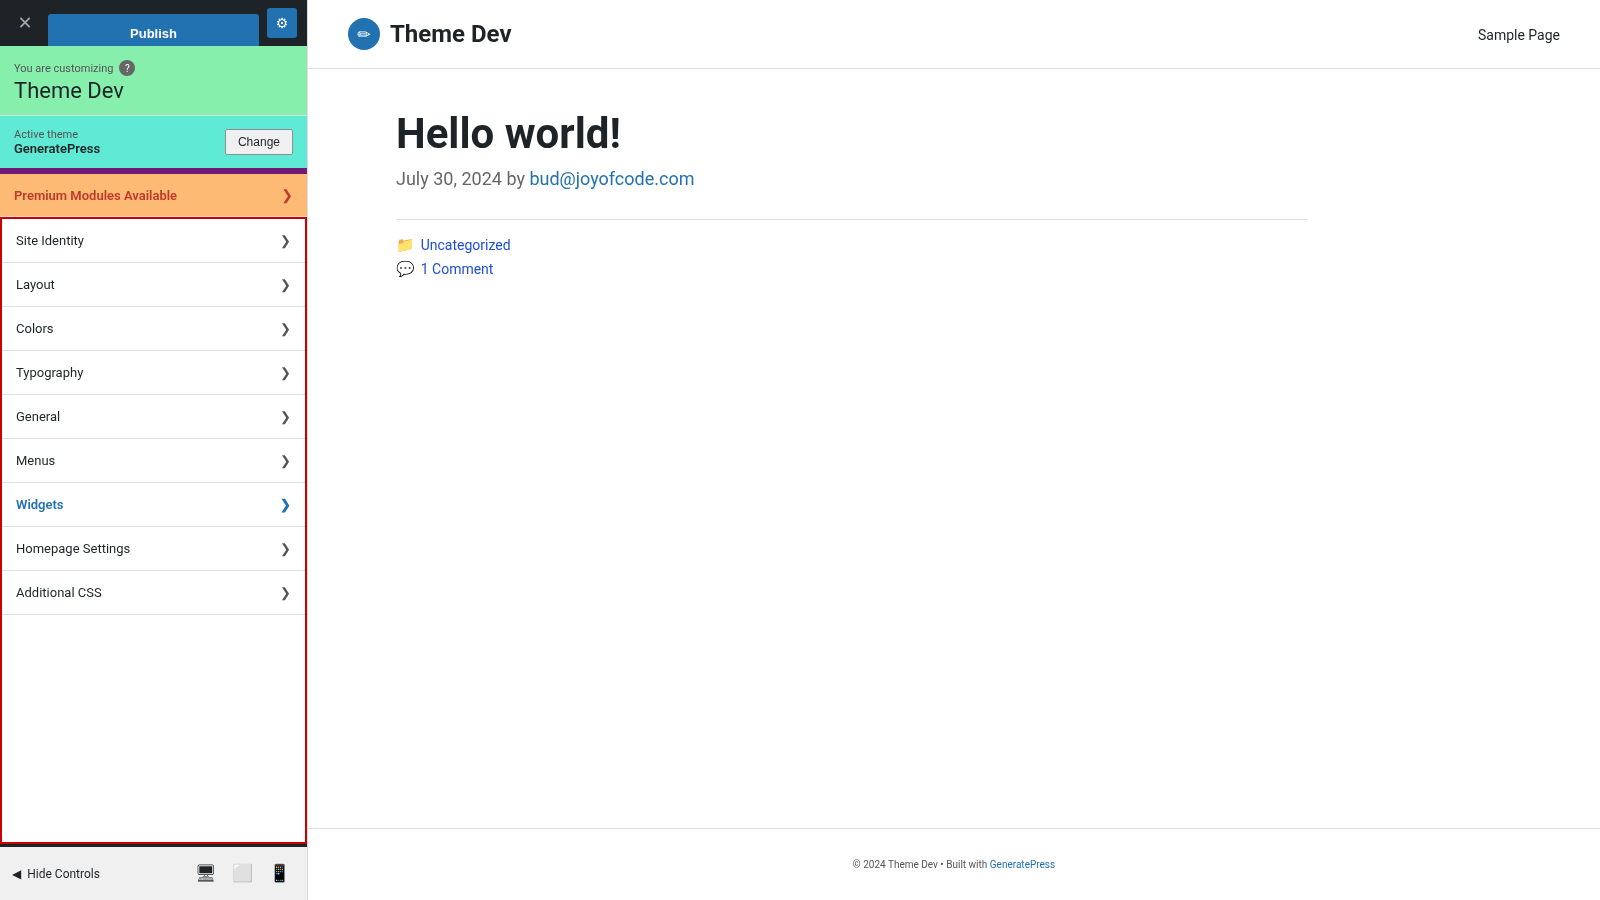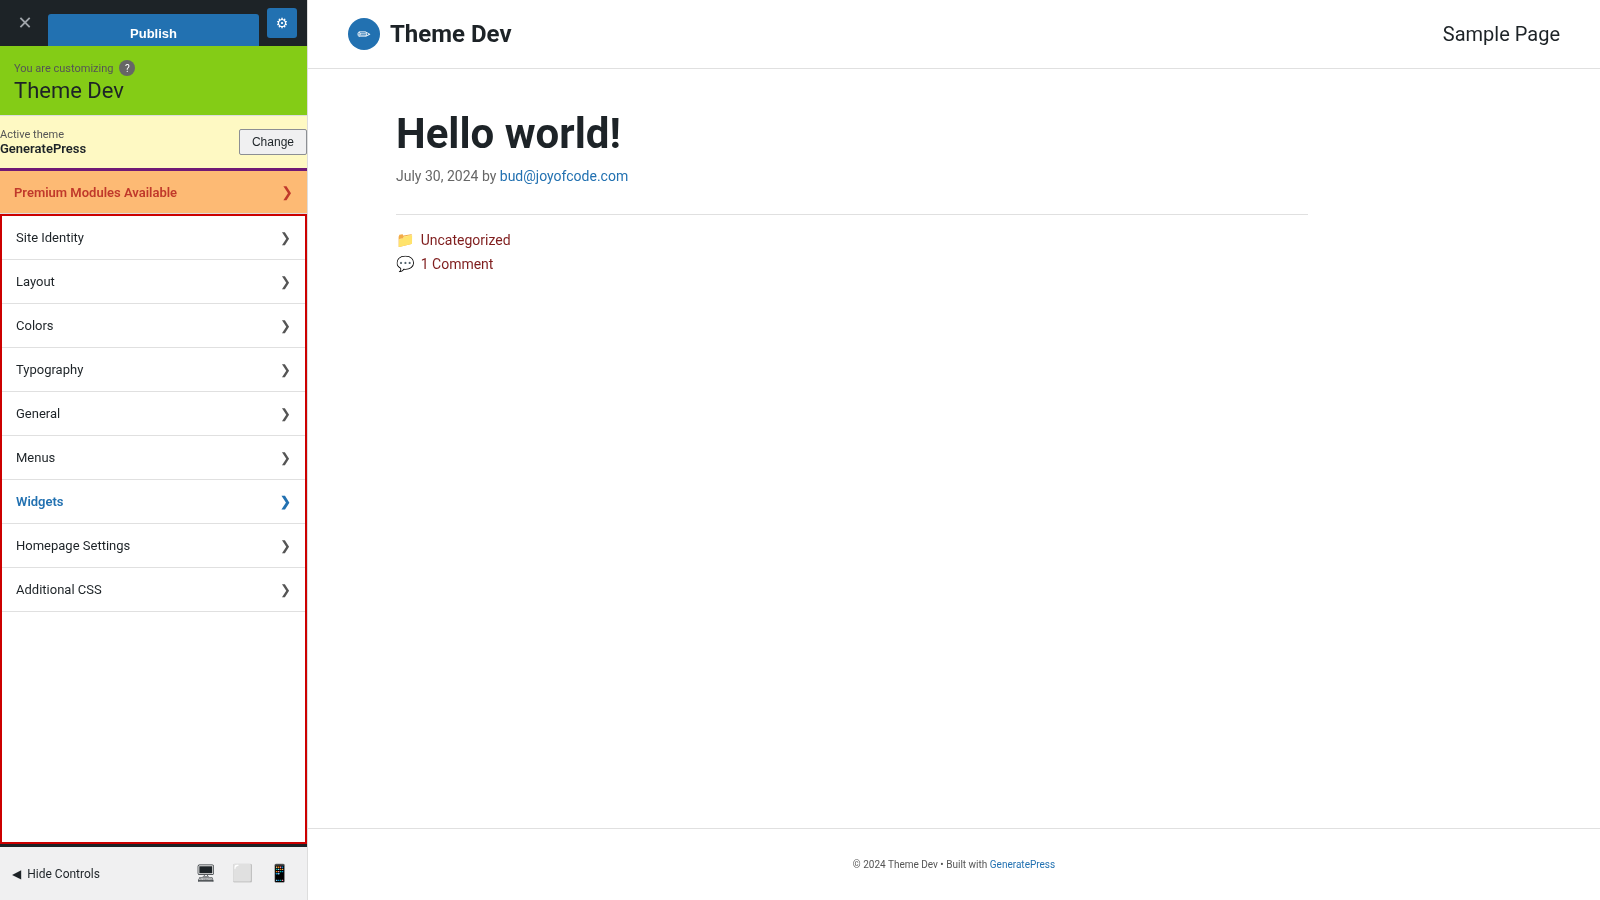--- a/index.html
+++ b/index.html
@@ -52,21 +52,21 @@
       color: #fff;
       font-size: 14px;
       cursor: pointer;
       display: flex; align-items: center; justify-content: center;
       border-radius: 3px;
     }
 
     
     .customizing-info {
       padding: 14px 12px 12px 14px;
-      background: #84cc16;
+      background: #86efac;
       border-bottom: 1px solid #ddd;
     }
     .customizing-label {
       font-size: 11px;
       color: #555;
       display: flex;
       align-items: center;
       gap: 6px;
     }
     .help-icon {
@@ -84,23 +84,23 @@
       font-weight: 400;
       color: #1d2327;
       margin-top: 2px;
     }
 
     
     .active-theme {
       display: flex;
       align-items: center;
       justify-content: space-between;
-      padding: 12px 0;
-      background: #fef9c3;
-      border-bottom: 3px solid #701a75;
+      padding: 12px 14px;
+      background: #5eead4;
+      border-bottom: 6px solid #701a75;
     }
     .active-theme-left {}
     .active-theme-label {
       font-size: 11px;
       color: #555;
     }
     .active-theme-name {
       font-size: 13px;
       font-weight: 600;
       color: #1d2327;
@@ -222,41 +222,41 @@
       color: #fff;
       font-size: 16px;
     }
     .site-title-link {
       font-size: 24px;
       font-weight: 700;
       color: #1d2327;
       text-decoration: none;
     }
     .site-nav a {
-      font-size: 20px;
+      font-size: 14px;
       color: #1d2327;
       text-decoration: none;
     }
 
     
     .site-content {
       flex: 1;
       padding: 40px 200px 60px 88px;
       max-width: 1200px;
       width: 100%;
       align-self: flex-start;
     }
     .post-title {
       font-size: 42px;
       font-weight: 700;
       color: #1d2327;
       margin-bottom: 10px;
     }
     .post-meta {
-      font-size: 14px;
+      font-size: 18px;
       color: #666;
       margin-bottom: 30px;
     }
     .post-meta a {
       color: #2271b1;
       text-decoration: none;
     }
     .post-content {
       font-size: 16px;
       color: #444;
@@ -267,21 +267,21 @@
       margin-top: 10px;
       border-top: 1px solid #e0e0e0;
       padding-top: 16px;
     }
     .post-footer-item {
       display: flex; align-items: center; gap: 6px;
       margin-bottom: 6px;
       font-size: 14px;
     }
     .post-footer-item a {
-      color: #7f1d1d;
+      color: #1d4ed8;
       text-decoration: none;
     }
     .post-footer-icon { font-size: 15px; color: #555; }
 
     
     .site-footer {
       border-top: 1px solid #e0e0e0;
       padding: 30px 40px;
       text-align: center;
       font-size: 10px;

